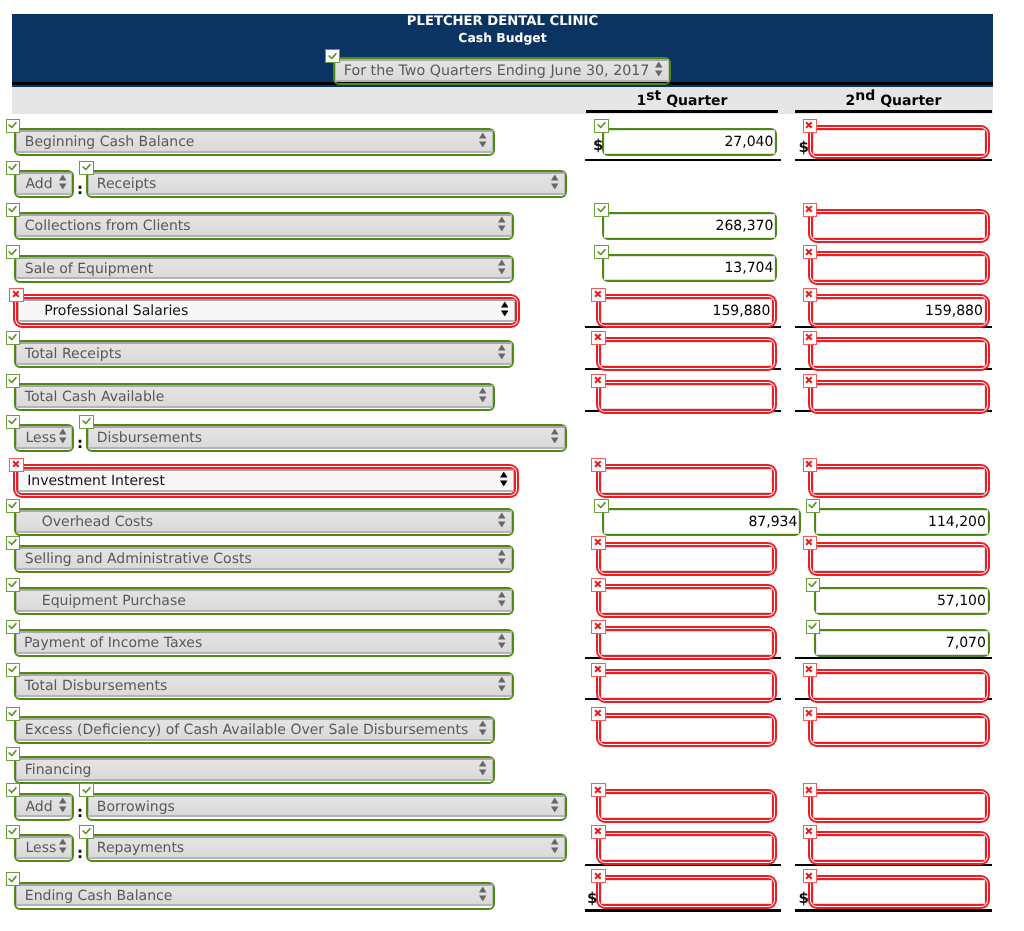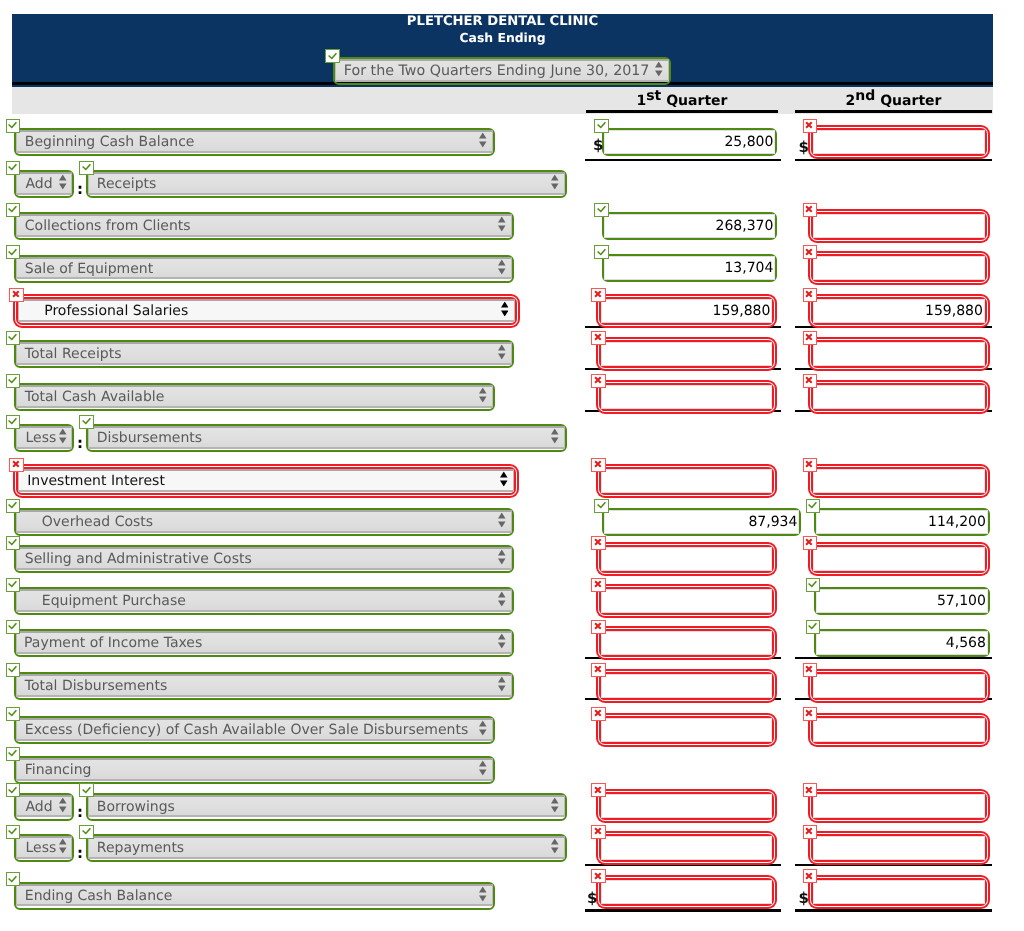--- a/index.html
+++ b/index.html
@@ -55,21 +55,21 @@
   .uline{position:absolute;height:2px;background:#000;z-index:1;}
   .uline.thick{height:3px;}
   .colon{position:absolute;font-size:15px;font-weight:bold;color:#000;line-height:1;}
 </style>
 </head>
 <body>
 
 <div class="page">
   <div class="hdr">
     <div class="t1">PLETCHER DENTAL CLINIC</div>
-    <div class="t2">Cash Ending</div>
+    <div class="t2">Cash Budget</div>
   </div>
   <div class="subbar"></div>
   <div id="dyn">
       <div class="colhead" style="left: 586px; width: 192px;"><span>1</span><sup>st</sup><span> Quarter</span></div>
       <div class="colrule" style="left: 586px; width: 192px; top: 110px; height: 2.5px; z-index: 3;"></div>
       <div class="colhead" style="left: 795px; width: 197px;"><span>2</span><sup>nd</sup><span> Quarter</span></div>
       <div class="colrule" style="left: 795px; width: 197px; top: 110px; height: 2.5px; z-index: 3;"></div>
       <div class="selwrap ok" style="left: 333px; top: 57px; width: 338px; height: 28px;">
         <div class="sel">
           <span class="lbl" style="font-size: 14.25px;">For the Two Quarters Ending June 30, 2017</span>
@@ -101,21 +101,21 @@
             </svg>
           </span>
         </div>
       </div>
       <div class="badge ok" style="left: 594px; top: 118.8px;">
         <svg width="14.5" height="14" viewBox="0 0 14.5 14" style="display:block;margin:-1.5px 0 0 -1.5px">
           <path d="M3.6 6.5 L6.8 9.5 L11.4 4.2" stroke="#4e8a12" stroke-width="1.5" fill="none" stroke-linecap="butt" stroke-linejoin="miter"></path>
         </svg>
       </div>
       <div class="inwrap ok" style="left: 602.4px; top: 127.5px; width: 175px; height: 28px;">
-        <div class="inp">25,800</div>
+        <div class="inp">27,040</div>
       </div>
       <div class="dollar" style="left: 593px; top: 138px;">$</div>
       <div class="uline" style="left: 585px; width: 196px; top: 159.3px;"></div>
       <div class="badge no" style="left: 802.5px; top: 118.8px;">
         <svg width="14.5" height="14" viewBox="0 0 14.5 14" style="display:block;margin:-1.5px 0 0 -1.5px">
           <path d="M4.1 4.2 L9.7 9.8 M9.7 4.2 L4.1 9.8" stroke="#e41b1b" stroke-width="2" fill="none" stroke-linecap="butt"></path>
         </svg>
       </div>
       <div class="inwrap no" style="left: 810.9px; top: 127.5px; width: 176px; height: 28px;">
         <div class="inp"></div>
@@ -506,21 +506,21 @@
       <div class="inwrap no" style="left: 599.4px; top: 628.5px; width: 175px; height: 28px;">
         <div class="inp"></div>
       </div>
       <div class="uline" style="left: 585px; width: 196px; top: 657.2px;"></div>
       <div class="badge ok" style="left: 805.5px; top: 619.8px;">
         <svg width="14.5" height="14" viewBox="0 0 14.5 14" style="display:block;margin:-1.5px 0 0 -1.5px">
           <path d="M3.6 6.5 L6.8 9.5 L11.4 4.2" stroke="#4e8a12" stroke-width="1.5" fill="none" stroke-linecap="butt" stroke-linejoin="miter"></path>
         </svg>
       </div>
       <div class="inwrap ok" style="left: 813.9px; top: 628.5px; width: 176px; height: 28px;">
-        <div class="inp">4,568</div>
+        <div class="inp">7,070</div>
       </div>
       <div class="uline" style="left: 795px; width: 197px; top: 657.2px;"></div>
       <div class="badge ok" style="left: 5.8px; top: 662.8px;">
         <svg width="14.5" height="14" viewBox="0 0 14.5 14" style="display:block;margin:-1.5px 0 0 -1.5px">
           <path d="M3.6 6.5 L6.8 9.5 L11.4 4.2" stroke="#4e8a12" stroke-width="1.5" fill="none" stroke-linecap="butt" stroke-linejoin="miter"></path>
         </svg>
       </div>
       <div class="selwrap ok" style="left: 14px; top: 672px; width: 500px; height: 28px;">
         <div class="sel">
           <span class="lbl">Total Disbursements</span>

